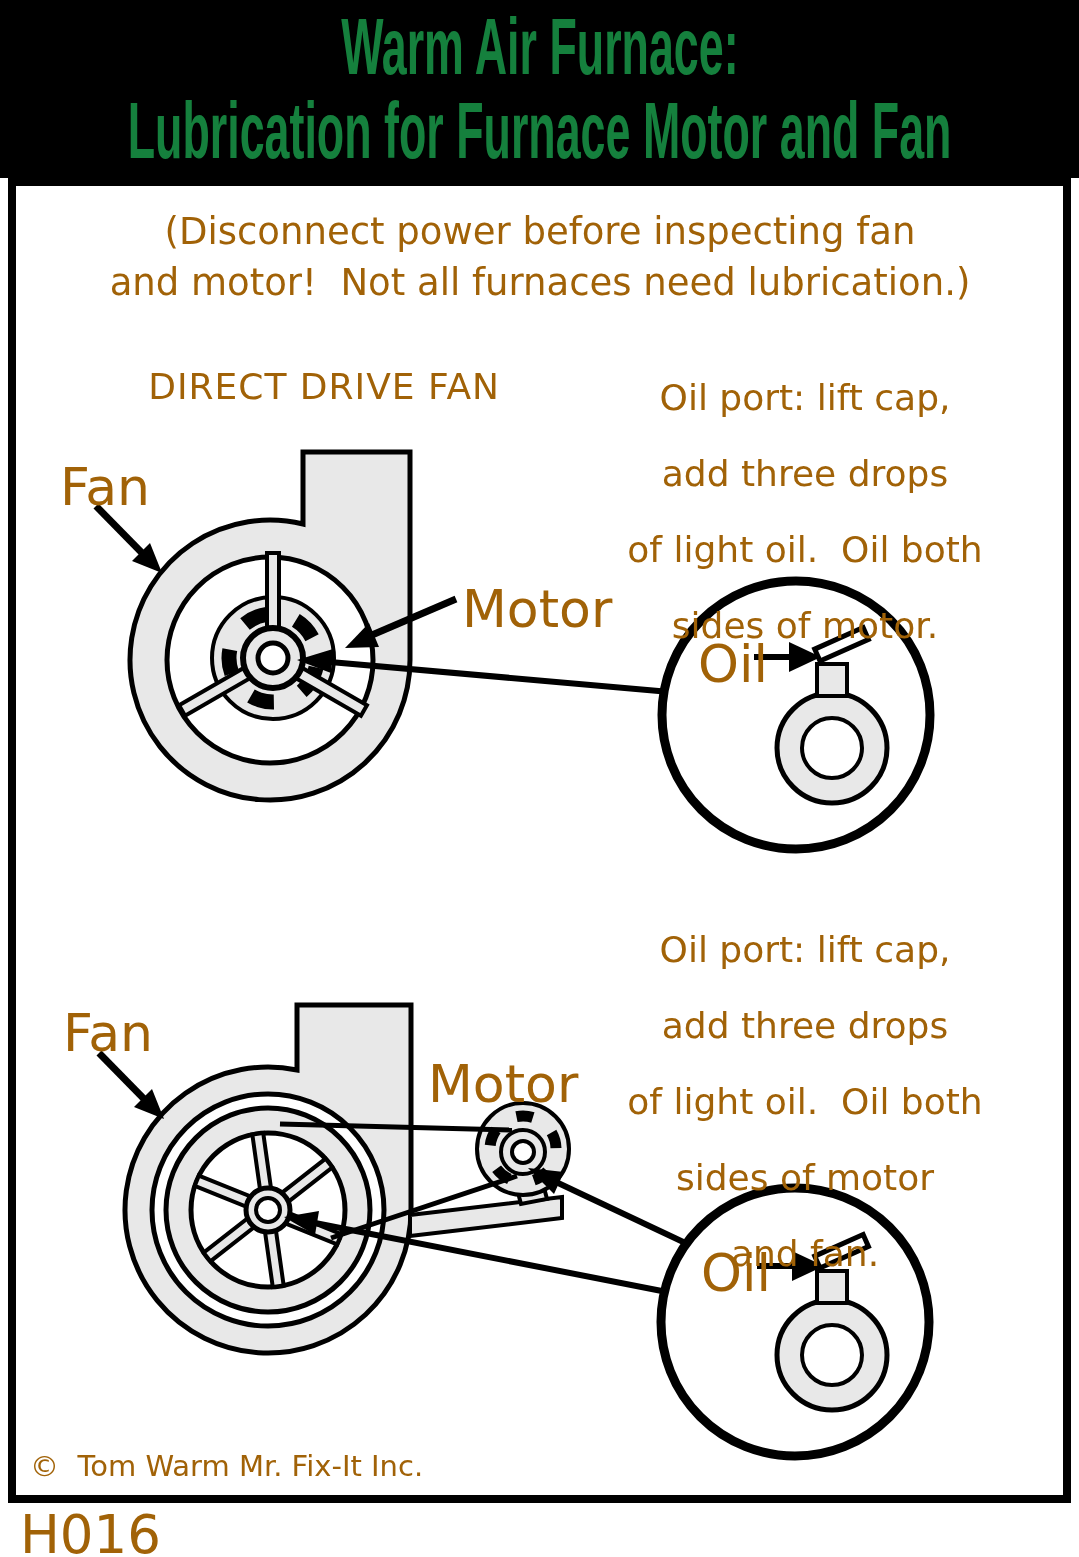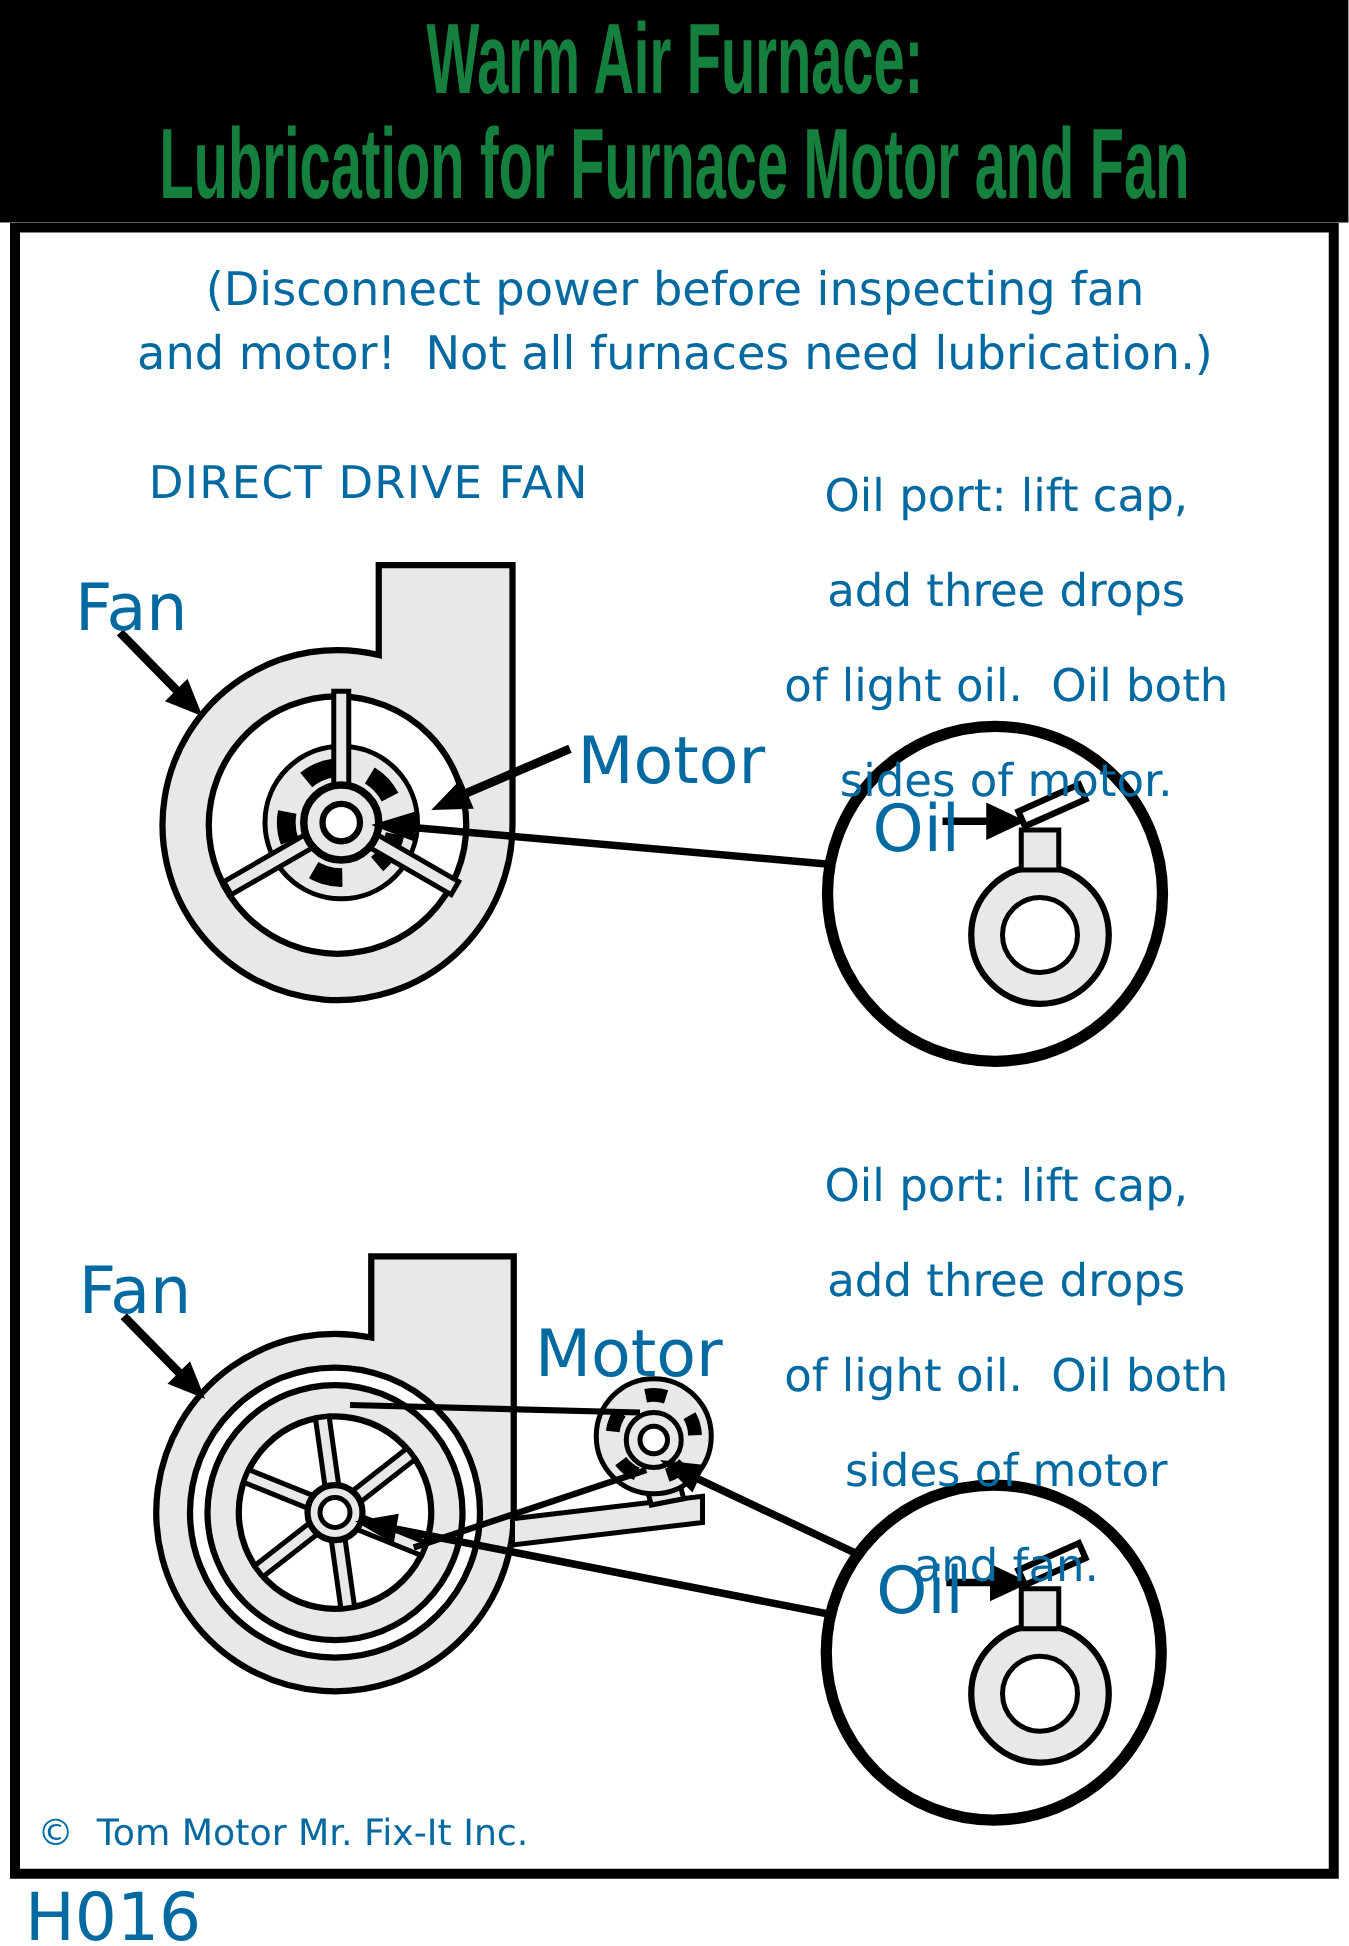--- a/index.html
+++ b/index.html
@@ -8,25 +8,25 @@
   .abs{position:absolute;}
   
   .banner{left:0;top:0;width:1079px;height:178px;background:#000;color:#15803d;
           display:flex;flex-direction:column;justify-content:center;align-items:center;}
   .banner .bline{font-family:"Liberation Sans",sans-serif;font-weight:700;font-size:80px;
           line-height:84px;white-space:nowrap;transform:scaleX(0.56);transform-origin:50% 50%;}
   
   .frame{left:8px;top:178px;width:1063px;height:1325px;border:8px solid #000;
          background:#fff;box-sizing:border-box;}
   svg.overlay{position:absolute;left:0;top:0;width:1079px;height:1557px;}
-  .txt{position:absolute;color:#0369a1;}
+  .txt{position:absolute;color:#a16207;}
   .center{text-align:center;}
   .pre{white-space:pre-wrap;}
   .warning{left:45px;top:206px;width:990px;font-size:37px;line-height:51px;}
-  .sec-heading{font-size:36px;letter-spacing:1px;white-space:nowrap;}
+  .sec-heading{font-size:36px;letter-spacing:1px;white-space:nowrap;text-align:right;}
   .dd-heading{left:90px;top:366px;width:410px;}
   .bd-heading{left:85px;top:920px;width:410px;}
   .instr{font-size:36px;line-height:76px;}
   .dd-instr{left:572px;top:360px;width:466px;}
   .bd-instr{left:572px;top:912px;width:466px;}
   .lbl{font-size:52px;white-space:nowrap;}
   .fan1{left:60px;top:457px;}
   .motor1{left:462px;top:579px;}
   .oil1{left:698px;top:634px;}
   .fan2{left:63px;top:1003px;}
@@ -158,15 +158,15 @@
 
   <div class="txt instr bd-instr center pre">Oil port: lift cap,
 add three drops
 of light oil.  Oil both
 sides of motor
 and fan.</div>
   <div class="txt lbl fan2">Fan</div>
   <div class="txt lbl motor2">Motor</div>
   <div class="txt lbl oil2">Oil</div>
 
-  <div class="txt copyright">©  Tom Motor Mr. Fix-It Inc.</div>
+  <div class="txt copyright">©  Tom Warm Mr. Fix-It Inc.</div>
   <div class="txt doccode">H016</div>
 </div>
 
 </body></html>

